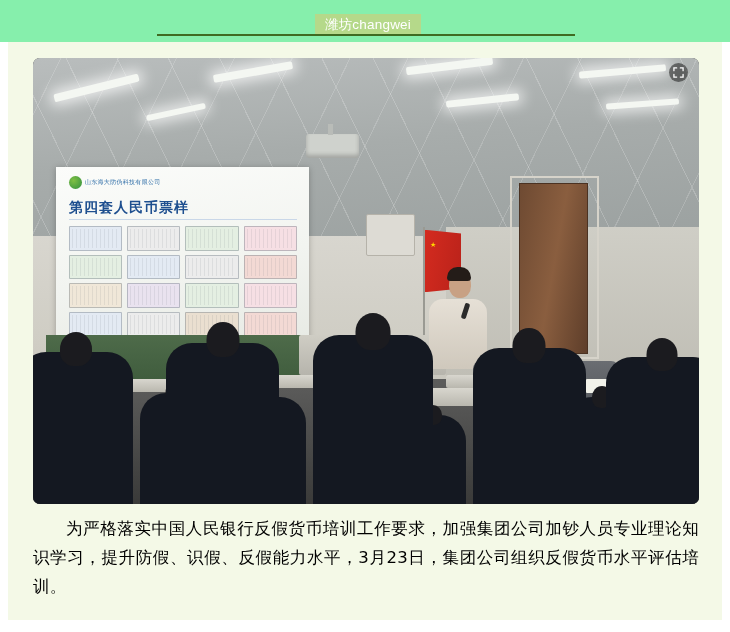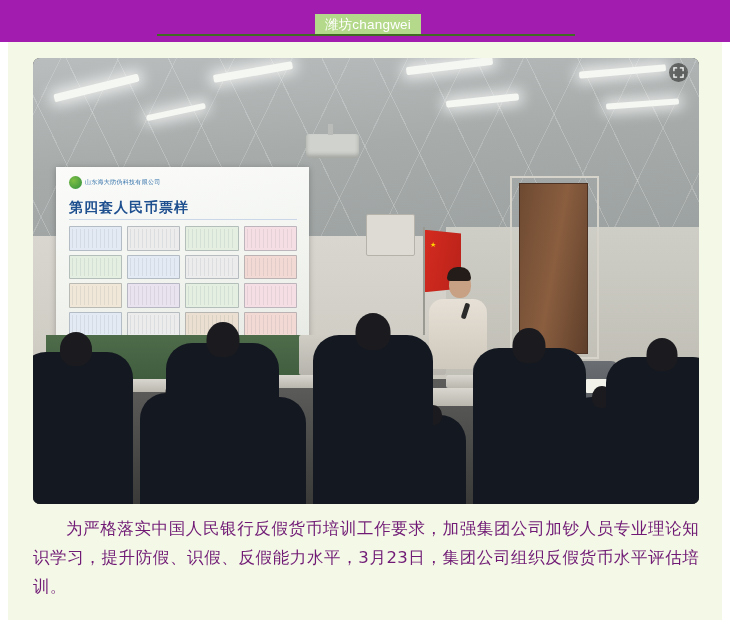--- a/index.html
+++ b/index.html
@@ -14,21 +14,21 @@
     overflow: hidden;
   }
 
   
   .header {
     position: absolute;
     left: 0;
     top: 0;
     width: 730px;
     height: 42px;
-    background: #a21caf;
+    background: #86efac;
   }
   .badge {
     position: absolute;
     left: 315px;
     top: 14px;
     width: 106px;
     height: 22px;
     background: #b5d98a;
     color: #ffffff;
     font-size: 13.5px;
@@ -348,21 +348,21 @@
   }
 
   
   .body-text {
     position: absolute;
     left: 25px;
     top: 472px;
     width: 666px;
     font-size: 16.5px;
     line-height: 29px;
-    color: #701a75;
+    color: #000000;
     text-align: justify;
     text-indent: 2em;
     letter-spacing: .2px;
     font-family: "DejaVu Sans", "Liberation Sans", sans-serif;
   }
 </style>
 </head>
 <body>
 
 <div class="header">

